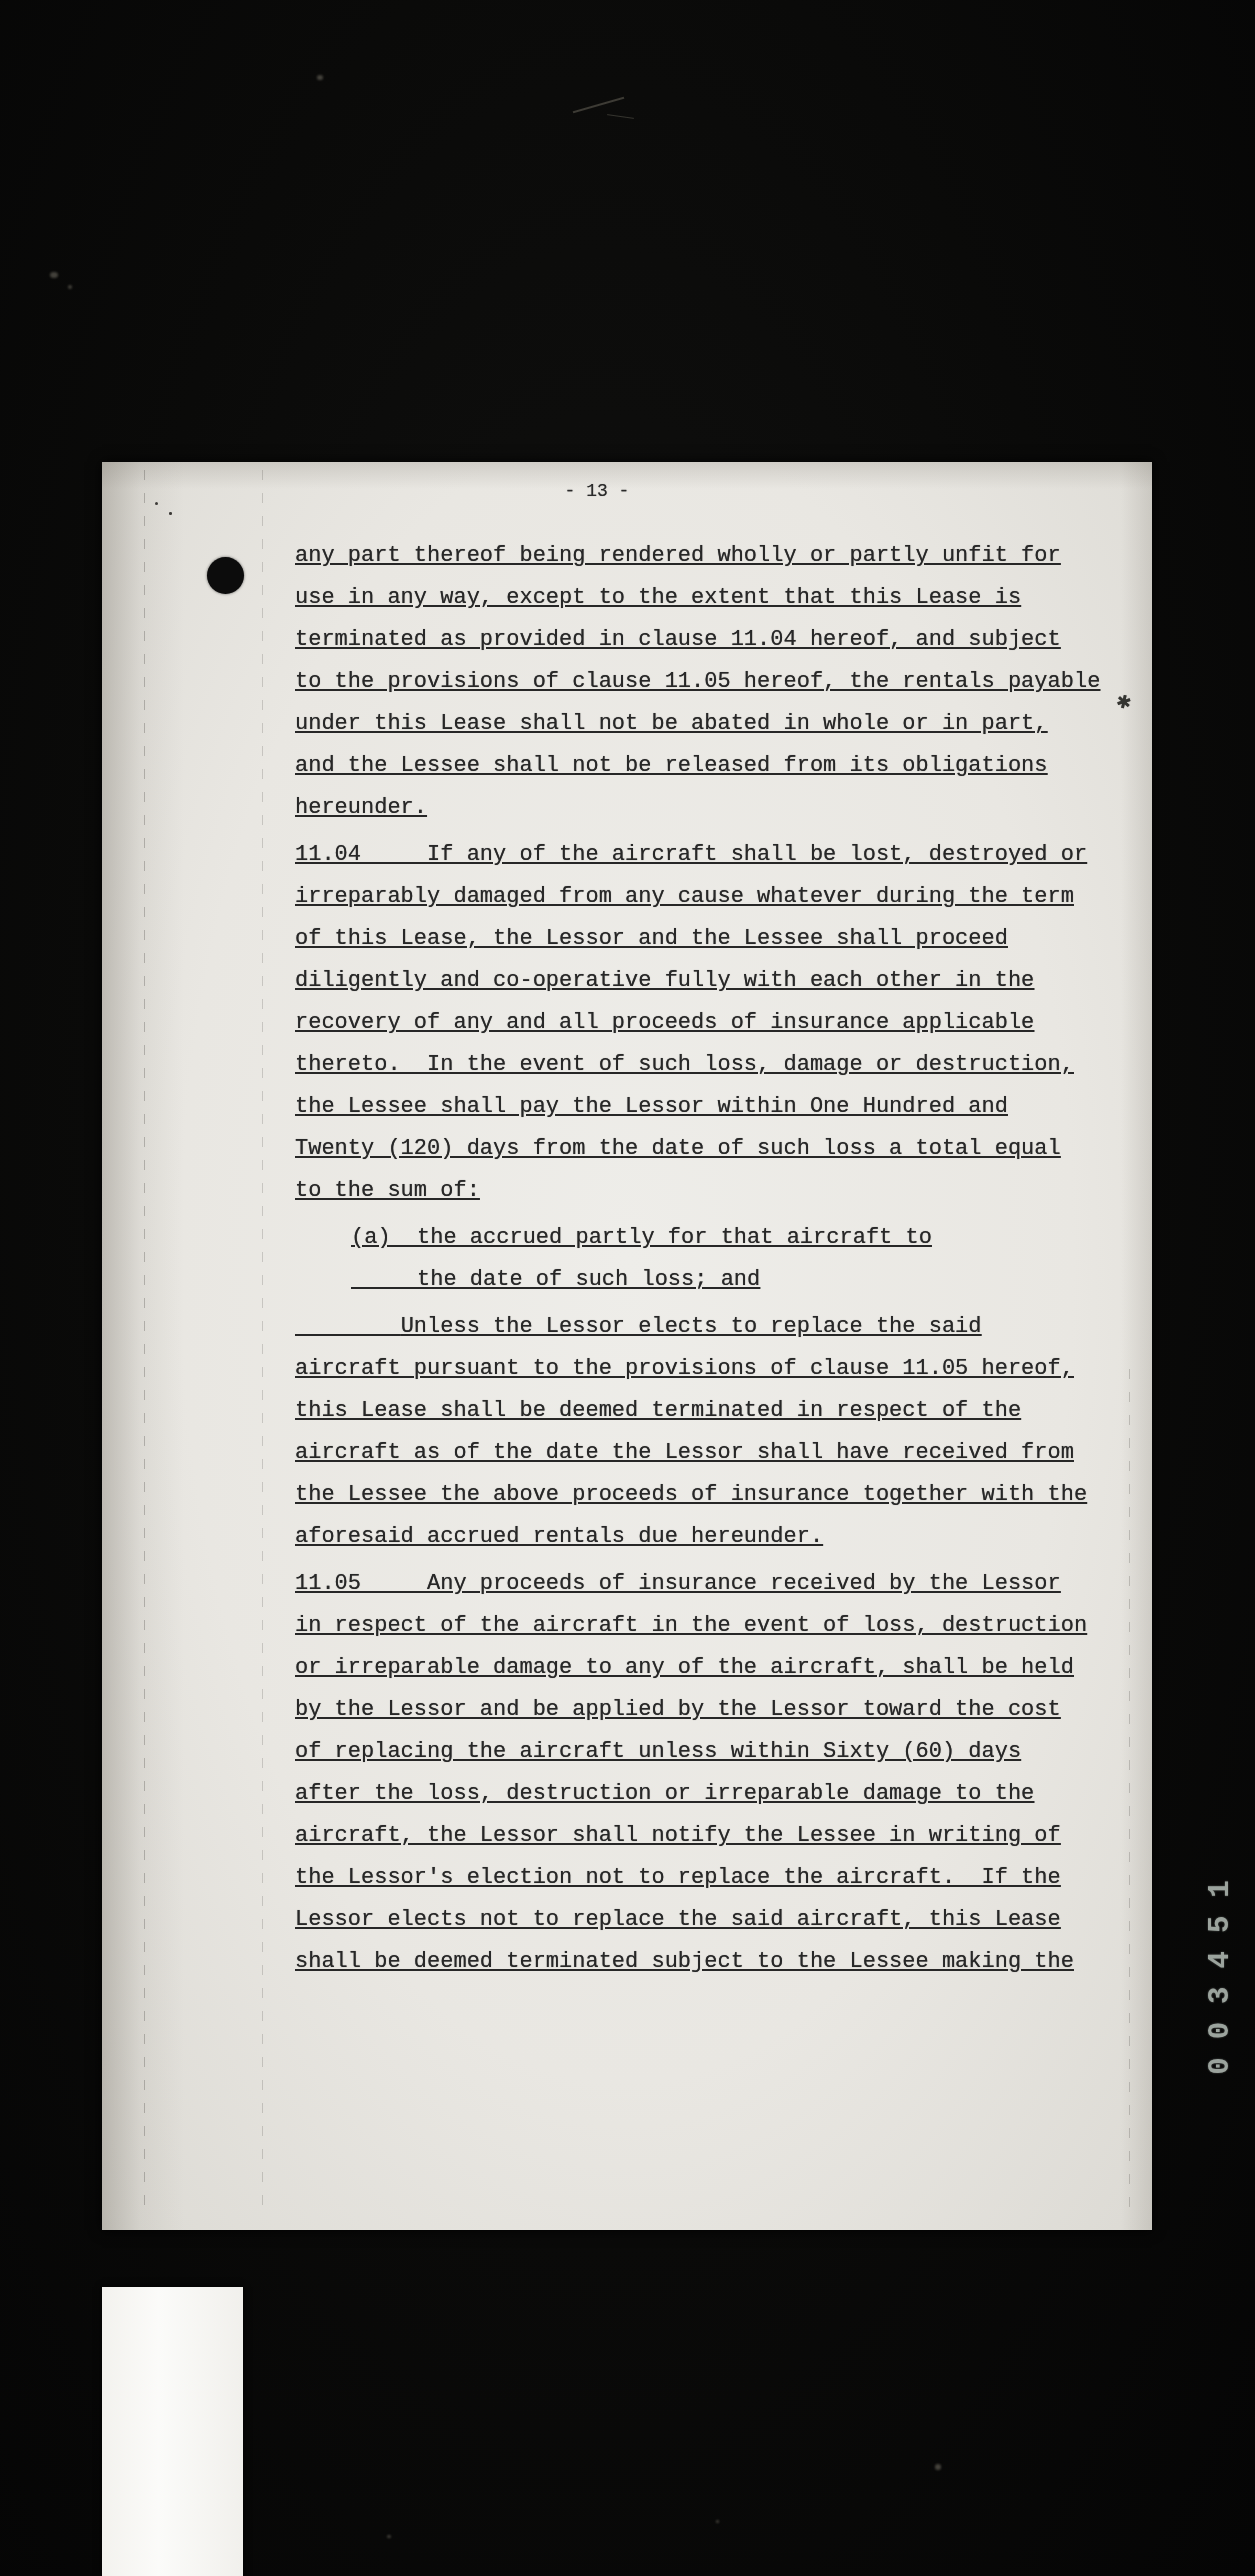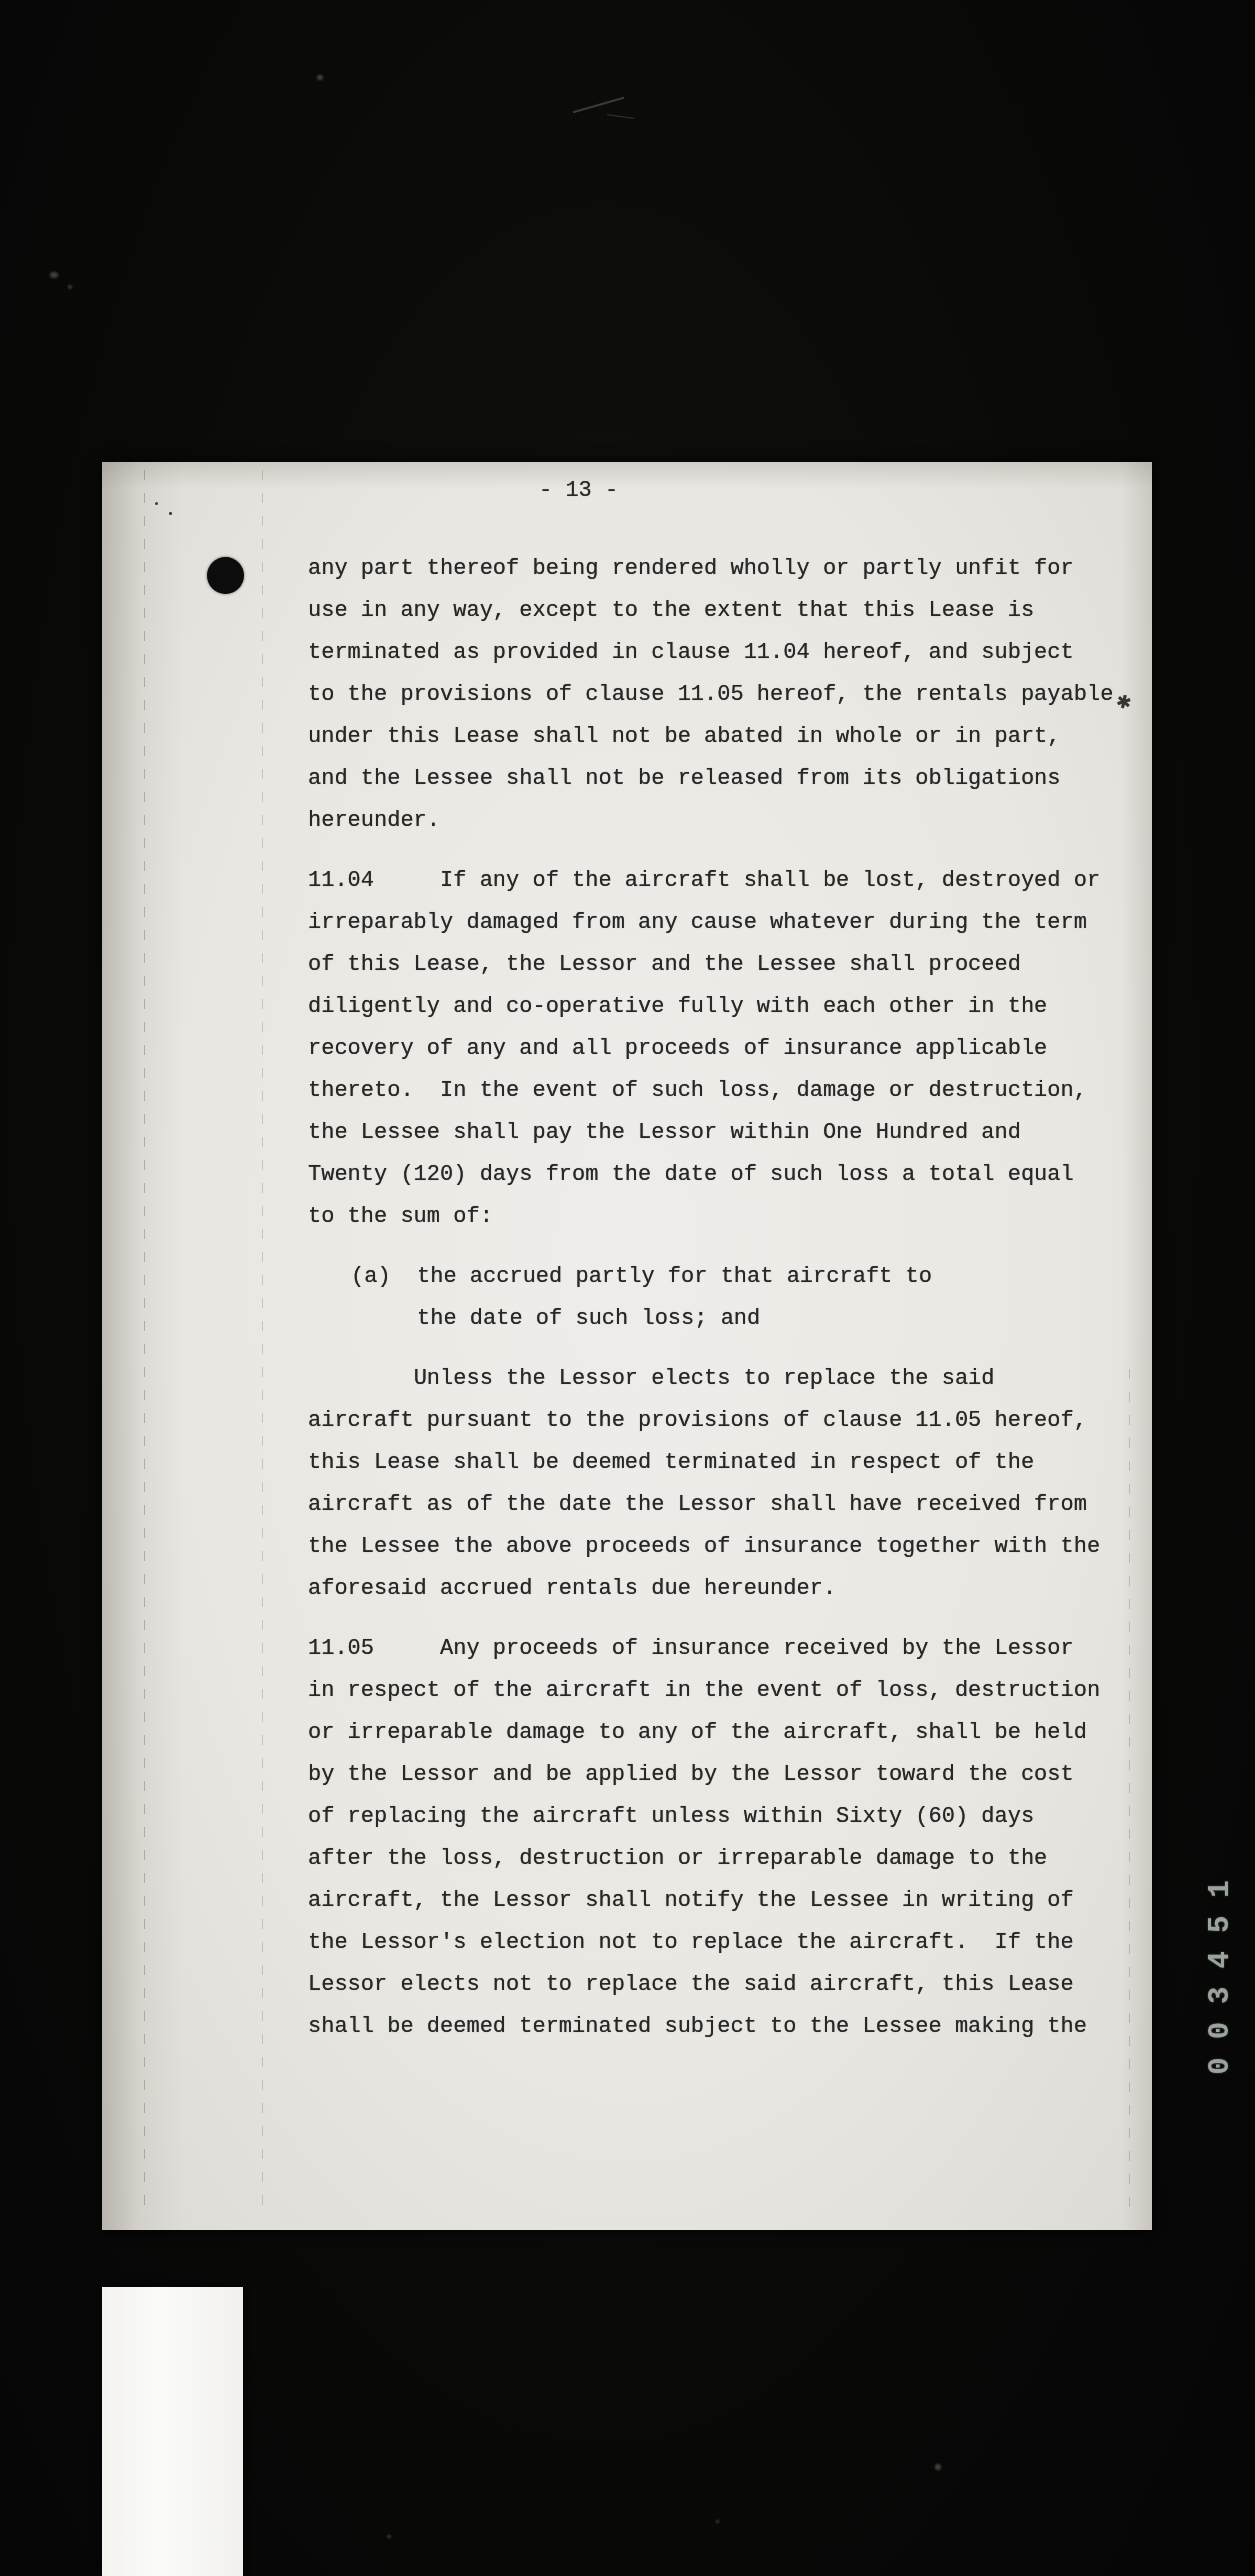--- a/index.html
+++ b/index.html
@@ -18,29 +18,30 @@
     position: absolute; left: 102px; top: 462px; width: 1050px; height: 1768px;
     background:
       linear-gradient(90deg, rgba(125,120,110,0.38) 0px, rgba(125,120,110,0.10) 38px, rgba(0,0,0,0) 82px),
       linear-gradient(180deg, rgba(120,115,105,0.22) 0px, rgba(0,0,0,0) 27px),
       linear-gradient(270deg, rgba(120,115,105,0.20) 0px, rgba(0,0,0,0) 31px),
       radial-gradient(ellipse at 50% 45%, #eeede9 0%, #e9e7e2 60%, #dcdad4 100%);
     box-shadow: 0 0 12.3px rgba(0,0,0,0.9);
   }
   .page-number {
     position: absolute; left: 437px; top: 16.4px; width: 116px;
-    font-size: 22px; line-height: 26px; color: #2a2a2a;
+    text-align: center;
+    font-size: 18px; line-height: 26px; color: #2a2a2a;
     text-shadow: 0 0 0.7px rgba(40,40,40,0.7);
   }
   .body-text {
     position: absolute; left: 188px; top: 68px; width: 860px;
     font-size: 22px; line-height: 42px; color: #272727;
     text-shadow: 0 0 0.7px rgba(34,34,34,0.75);
   }
-  .para { white-space: pre-wrap; margin: 18px; }
+  .para { white-space: pre-wrap; margin: 5px; text-decoration: underline; }
   .para.indent { margin-left: 61px; }
   
   .hole {
     position: absolute; left: 105px; top: 95px; width: 37px; height: 37px;
     background: #0c0c0c; border-radius: 50%;
     box-shadow: 0 0 2.7px rgba(0,0,0,0.6);
   }
   
   .bind-line {
     position: absolute; width: 1.4px; top: 8.2px; height: 1746px; opacity: 0.5;

